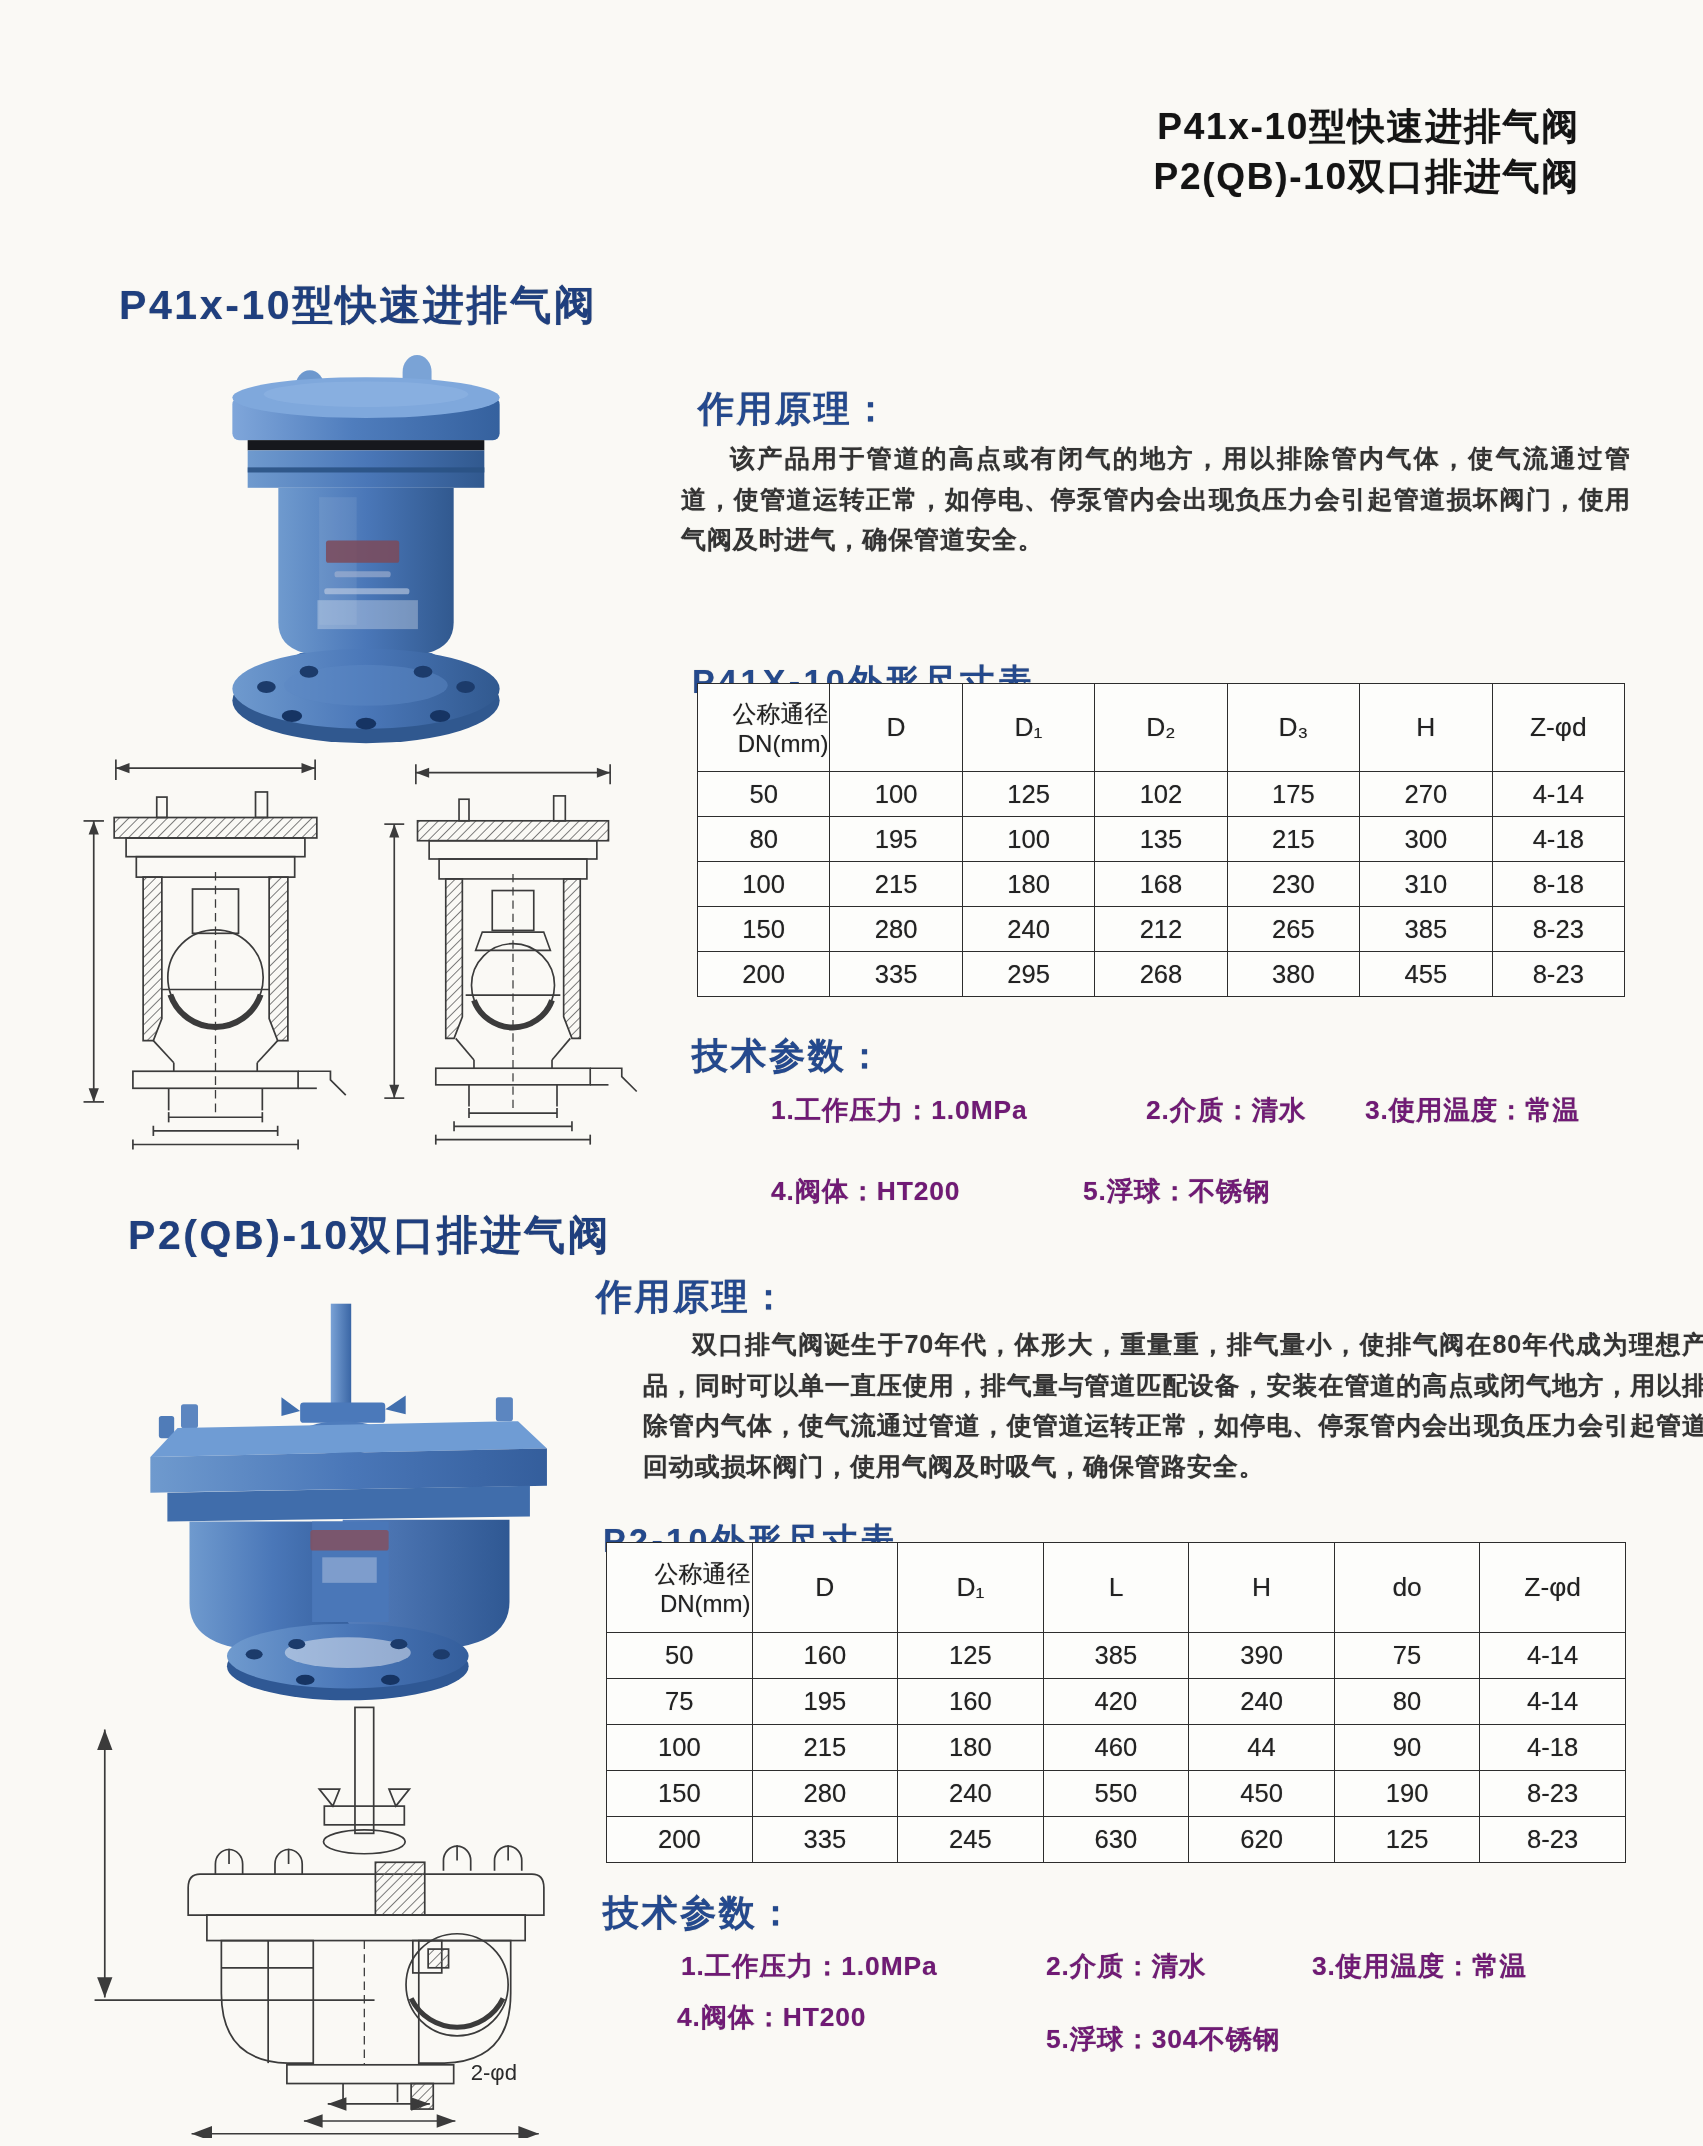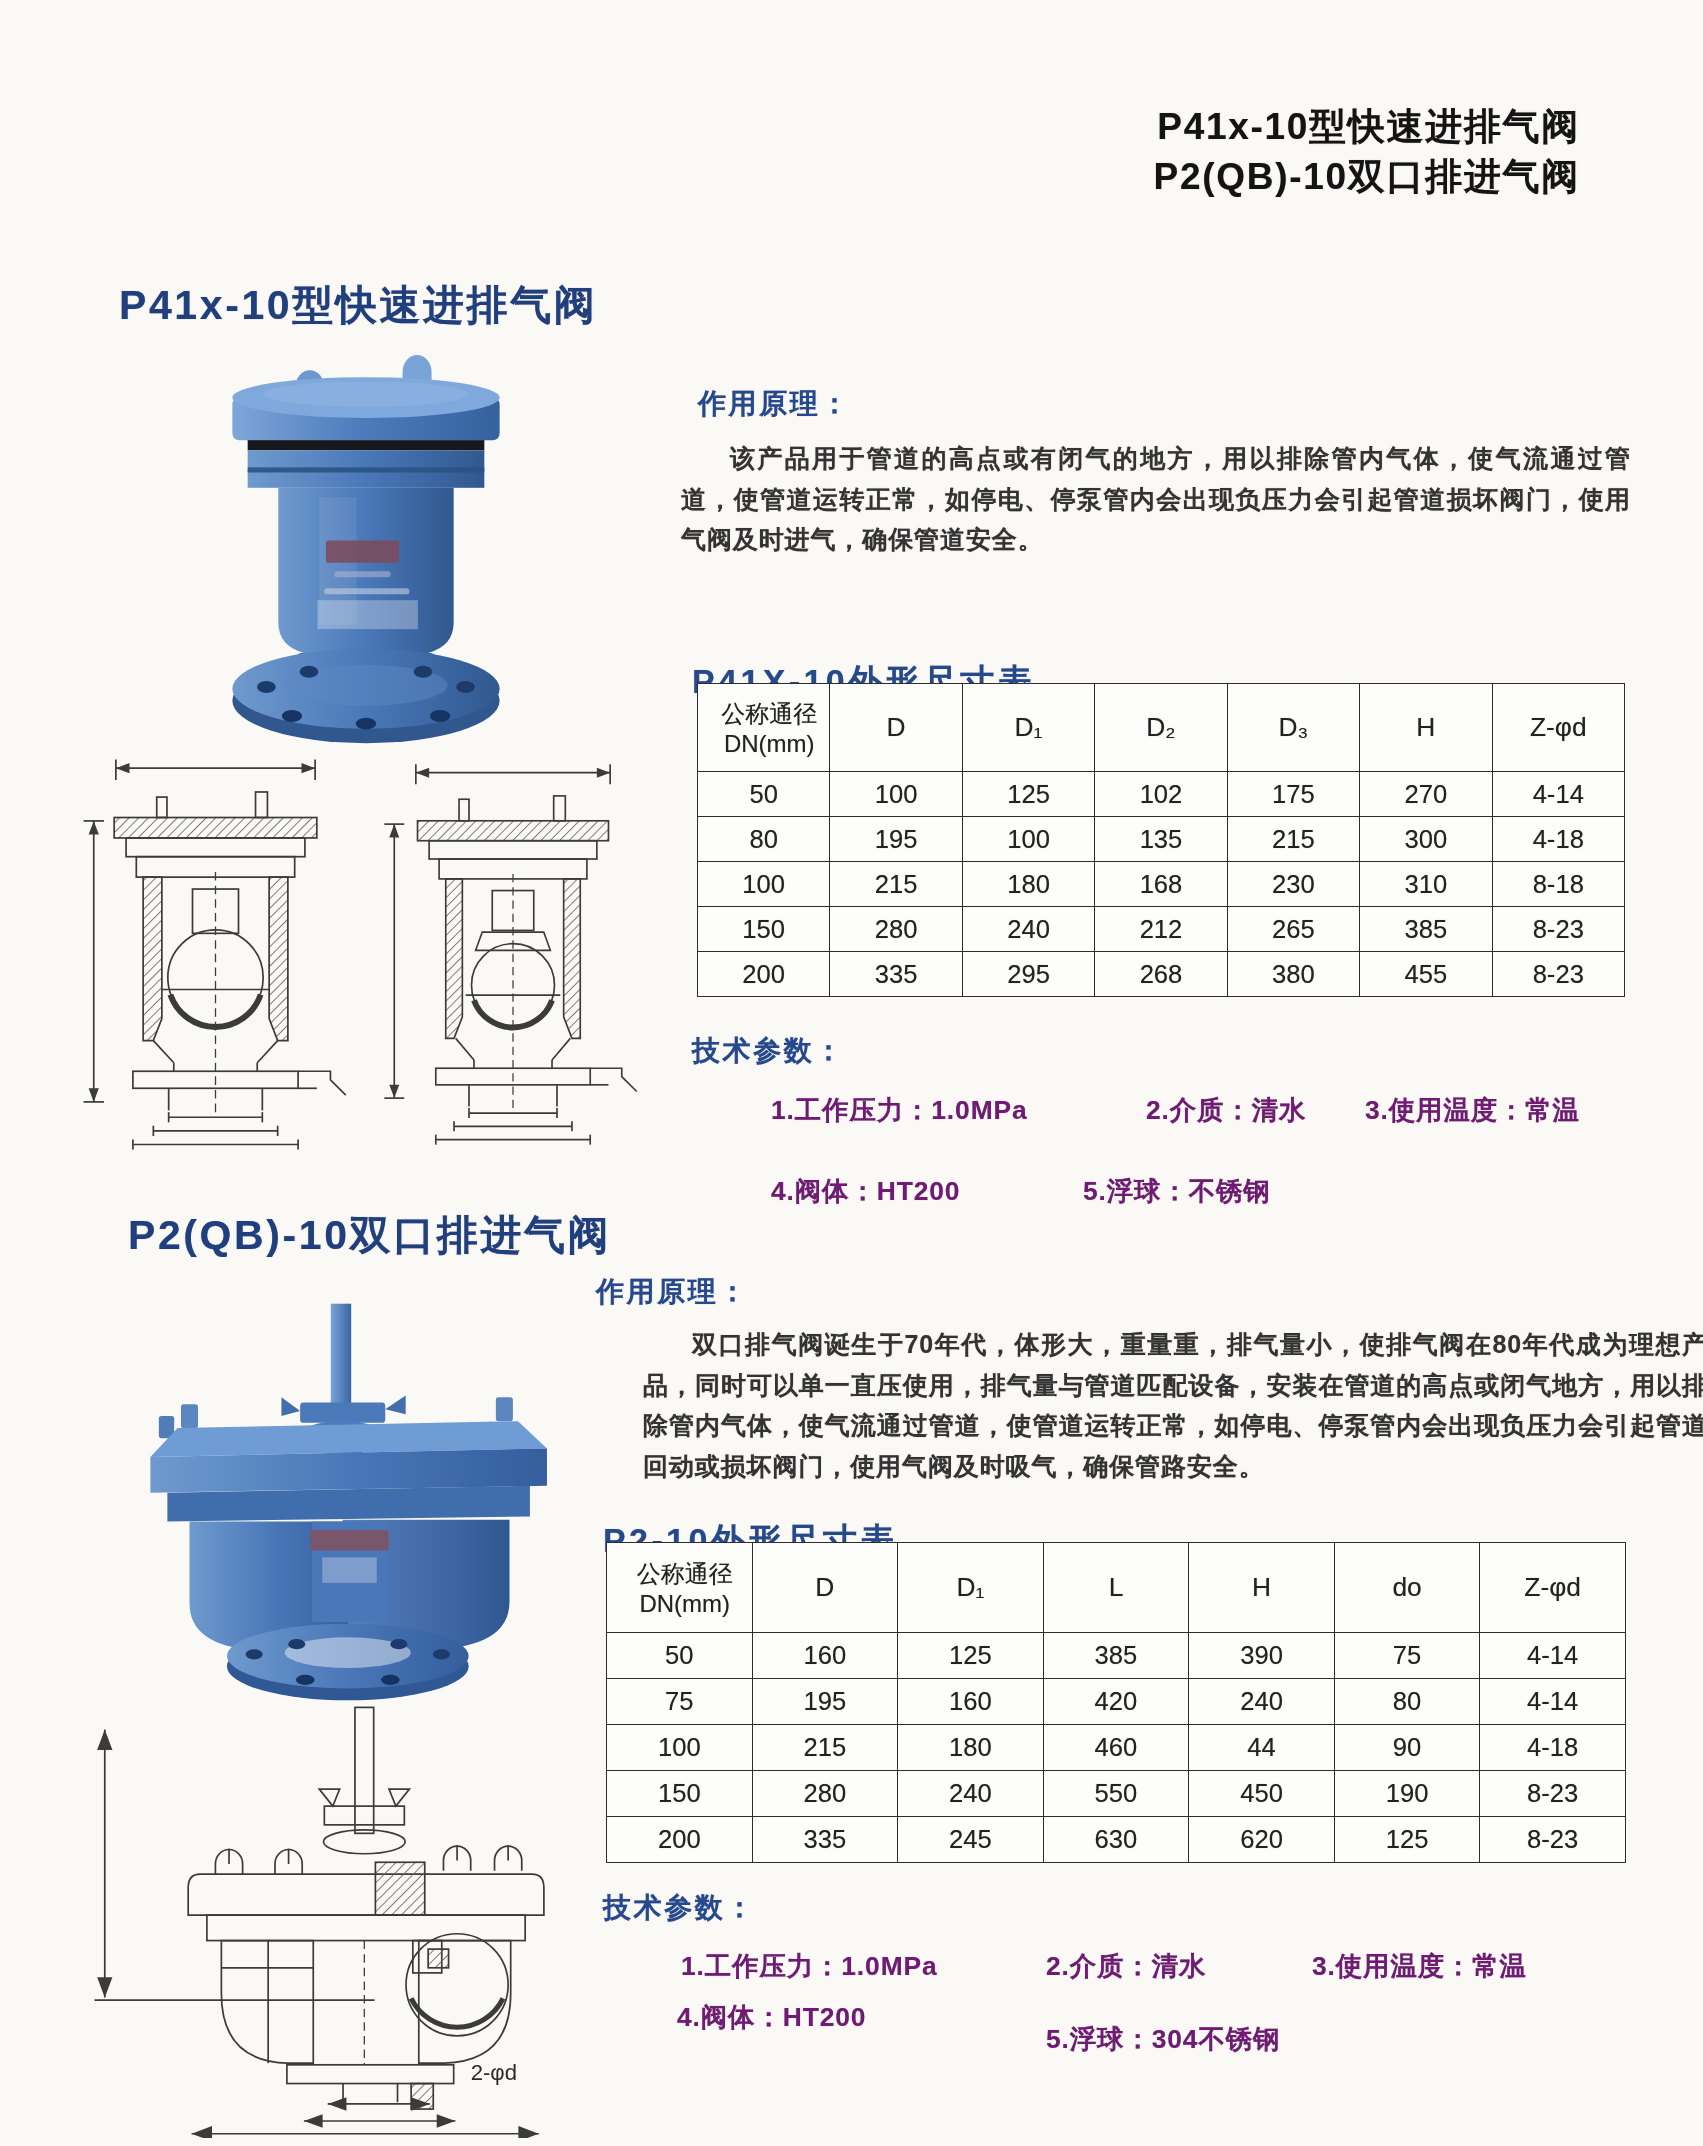--- a/index.html
+++ b/index.html
@@ -16,39 +16,39 @@
   .page-header{
     right:124px;top:102px;text-align:right;
     font-size:37px;font-weight:700;color:#141414;line-height:1.34;letter-spacing:1.7px;
   }
   
   .sec-heading{
     font-size:41px;font-weight:700;color:#1f3f7e;letter-spacing:2.6px;
   }
   
   .blue-label{
-    font-size:28px;font-weight:700;color:#24498e;letter-spacing:2.6px;
+    font-size:36px;font-weight:700;color:#24498e;letter-spacing:2.6px;
   }
   .principle-text{
     font-size:25px;line-height:1.62;letter-spacing:0.9px;color:#333;
     text-align:justify;text-indent:49px;
   }
   .table-title{
     font-size:34px;font-weight:600;color:#24498c;letter-spacing:3.4px;margin-top:29px;
   }
   table.dim-table{
     border-collapse:collapse;table-layout:fixed;background:#fdfdfb;
   }
   table.dim-table th,table.dim-table td{
     border:1.7px solid #2d2d2d;text-align:center;vertical-align:middle;
     font-size:25.6px;color:#222;font-weight:400;
     text-shadow:0 0 0.9px rgba(40,40,40,.45);
   }
   table.dim-table th{font-size:26.4px;}
-  table.dim-table th:first-child{white-space:pre-line;font-size:24px;text-align:center;padding-left:12px;}
+  table.dim-table th:first-child{white-space:pre-line;font-size:24px;text-align:right;padding-left:12px;}
   #table1{width:928px;}
   #table1 thead th{height:85px;}
   #table1 tbody td{height:42px;}
   #table2{width:1020px;}
   #table2 thead th{height:87px;}
   #table2 tbody td{height:43px;}
   .param-item{font-size:26.4px;color:#701a75;letter-spacing:0.9px;}
   svg{display:block;}
   text{font-family:"Liberation Sans","DejaVu Sans",sans-serif;}
 </style>

